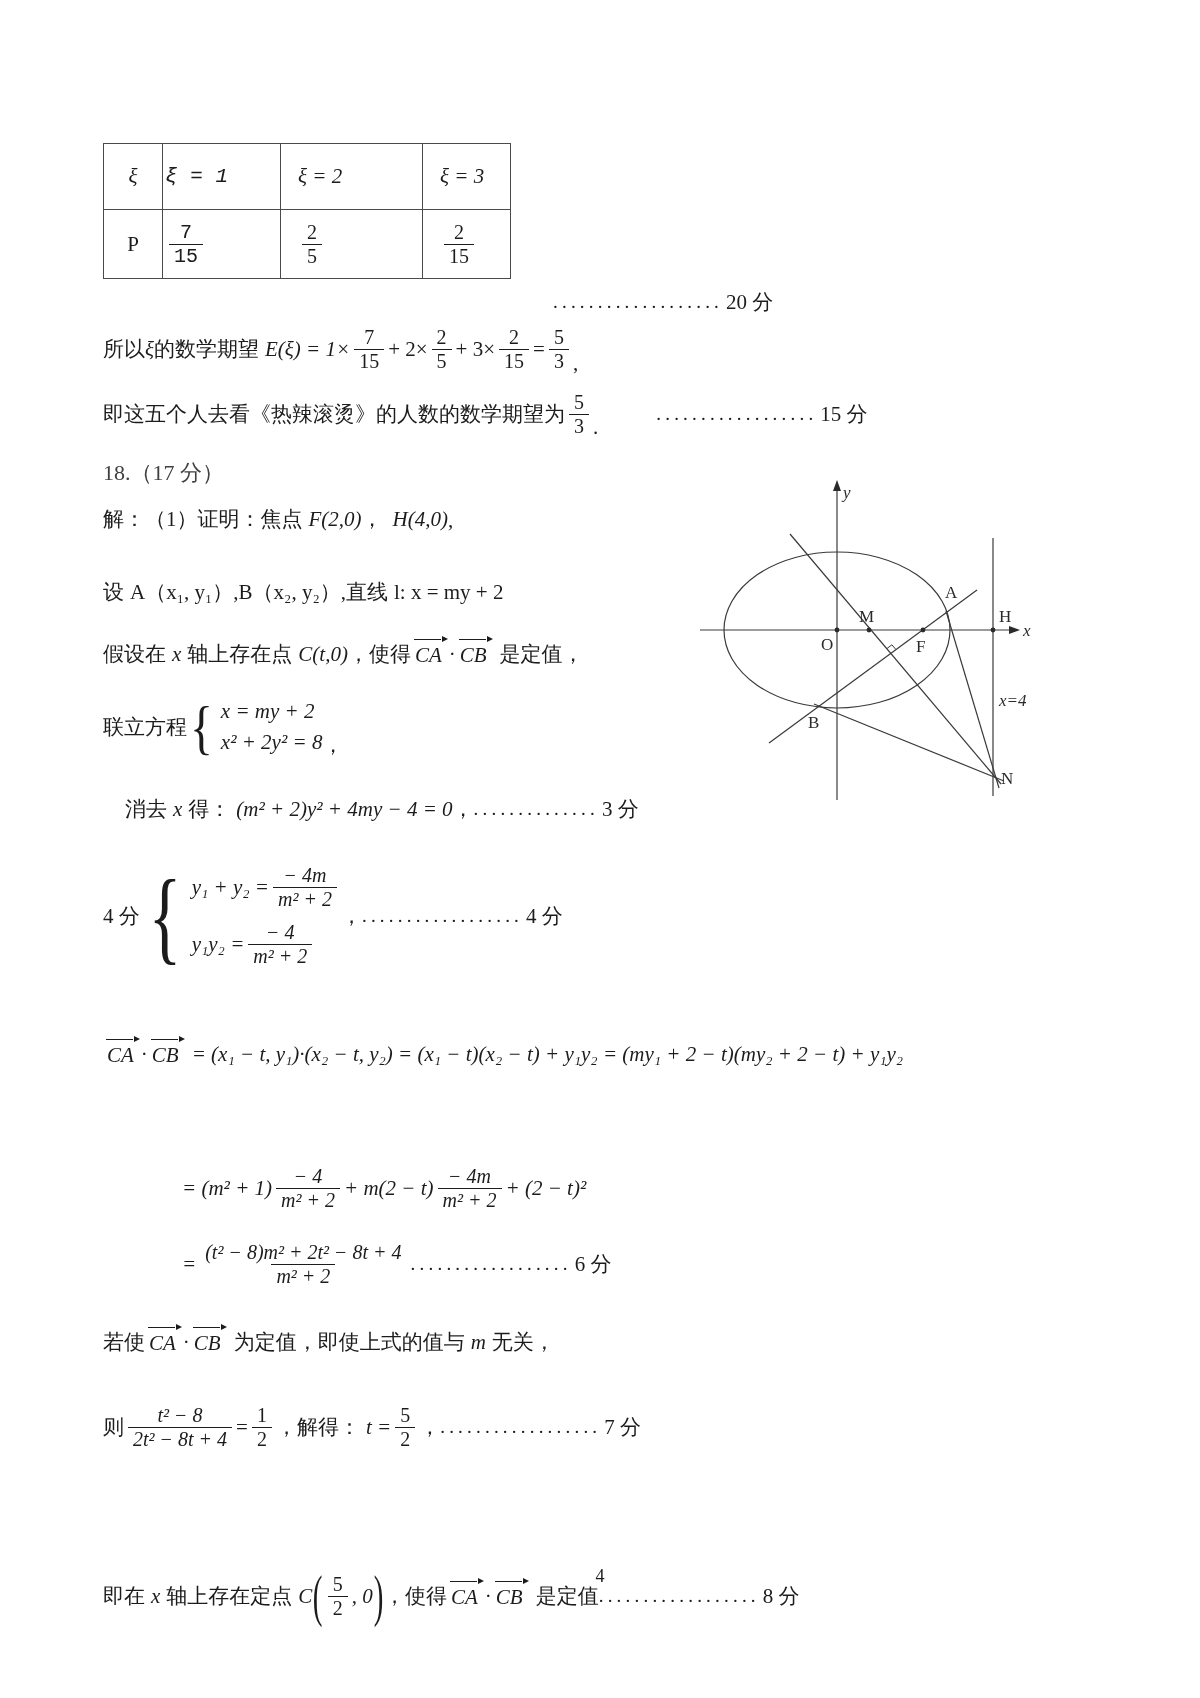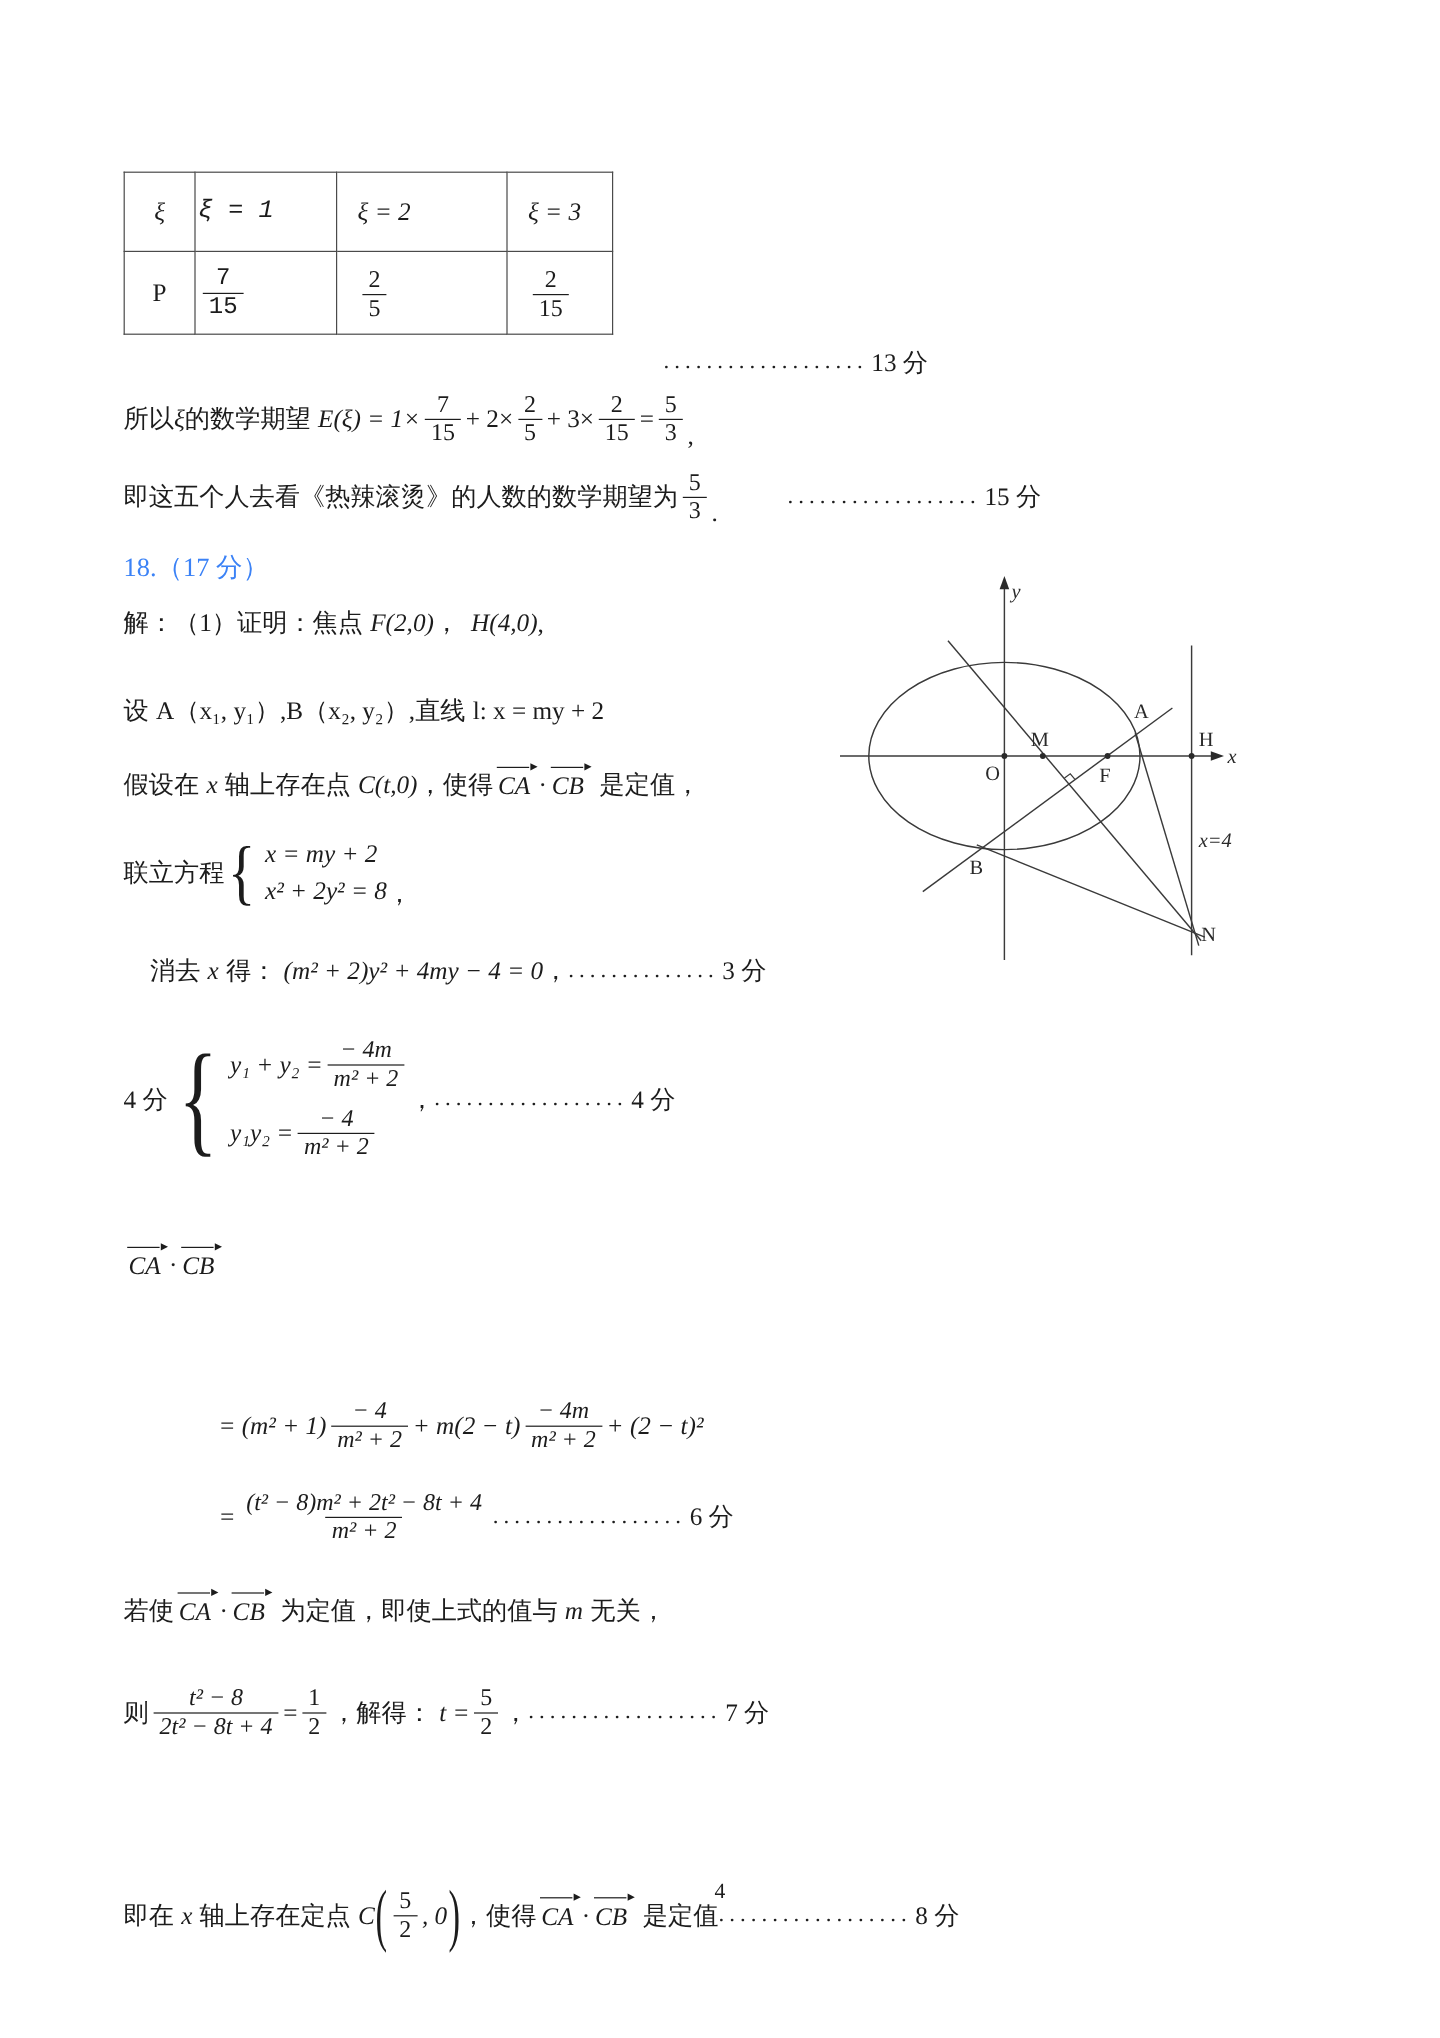--- a/index.html
+++ b/index.html
@@ -78,21 +78,21 @@
               <span class="num">2</span>
               <span class="den">15</span>
             </span>
       </td>
     </tr>
   </tbody>
     </table>
 
   <div class="row abs" style="left:553px; top:288px;">
     <span class="dots">...................</span>
-    <span class="score">13 分</span>
+    <span class="score">20 分</span>
   </div>
 
   <div class="row abs" style="left:103px; top:322px; height:54px;">
     <span class="cn">所以</span>
     <span class="mi">ξ</span>
     <span class="cn">的数学期望</span>
     <span class="mi gap6">E(ξ) = 1×</span>
     <span class="frac up">
         <span class="num">7</span>
         <span class="den">15</span>
@@ -119,21 +119,21 @@
     <span class="cn">即这五个人去看《热辣滚烫》的人数的数学期望为</span>
     <span class="frac up">
         <span class="num">5</span>
         <span class="den">3</span>
       </span>
     <span class="tail-comma">.</span>
     <span class="dots" style="margin-left:58px;">..................</span>
     <span class="score">15 分</span>
   </div>
 
-  <div class="abs red" style="left: 103px; top: 458px; font-size: 22px; color: #3b82f6;">18.（17 分）</div>
+  <div class="abs red" style="left: 103px; top: 458px; font-size: 22px; color: #404040;">18.（17 分）</div>
 
   <div class="row abs" style="left:103px; top:505px;">
     <span class="cn">解：（1）证明：焦点</span>
     <span class="mi gap6">F(2,0)</span>
     <span class="cn">，</span>
     <span class="mi gap10">H(4,0)</span>
     <span class="tail-comma">,</span>
   </div>
 
   <div class="row abs" style="left:103px; top:578px;">
@@ -196,20 +196,21 @@
     </span>
     <span>，</span>
     <span class="dots">..................</span>
     <span class="score">4 分</span>
   </div>
 
   <div class="row abs" style="left:103px; top:1040px;">
     <span class="vec">CA</span>
     <span>·</span>
     <span class="vec">CB</span>
+    <span class="mi gap6">= (x₁ − t, y₁)·(x₂ − t, y₂) = (x₁ − t)(x₂ − t) + y₁y₂ = (my₁ + 2 − t)(my₂ + 2 − t) + y₁y₂</span>
   </div>
 
 
   <div class="row abs" style="left:182px; top:1160px; height:56px;">
     <span class="mi">= (m² + 1)</span>
     <span class="frac">
         <span class="num">− 4</span>
         <span class="den">m² + 2</span>
       </span>
     <span class="mi">+ m(2 − t)</span>

